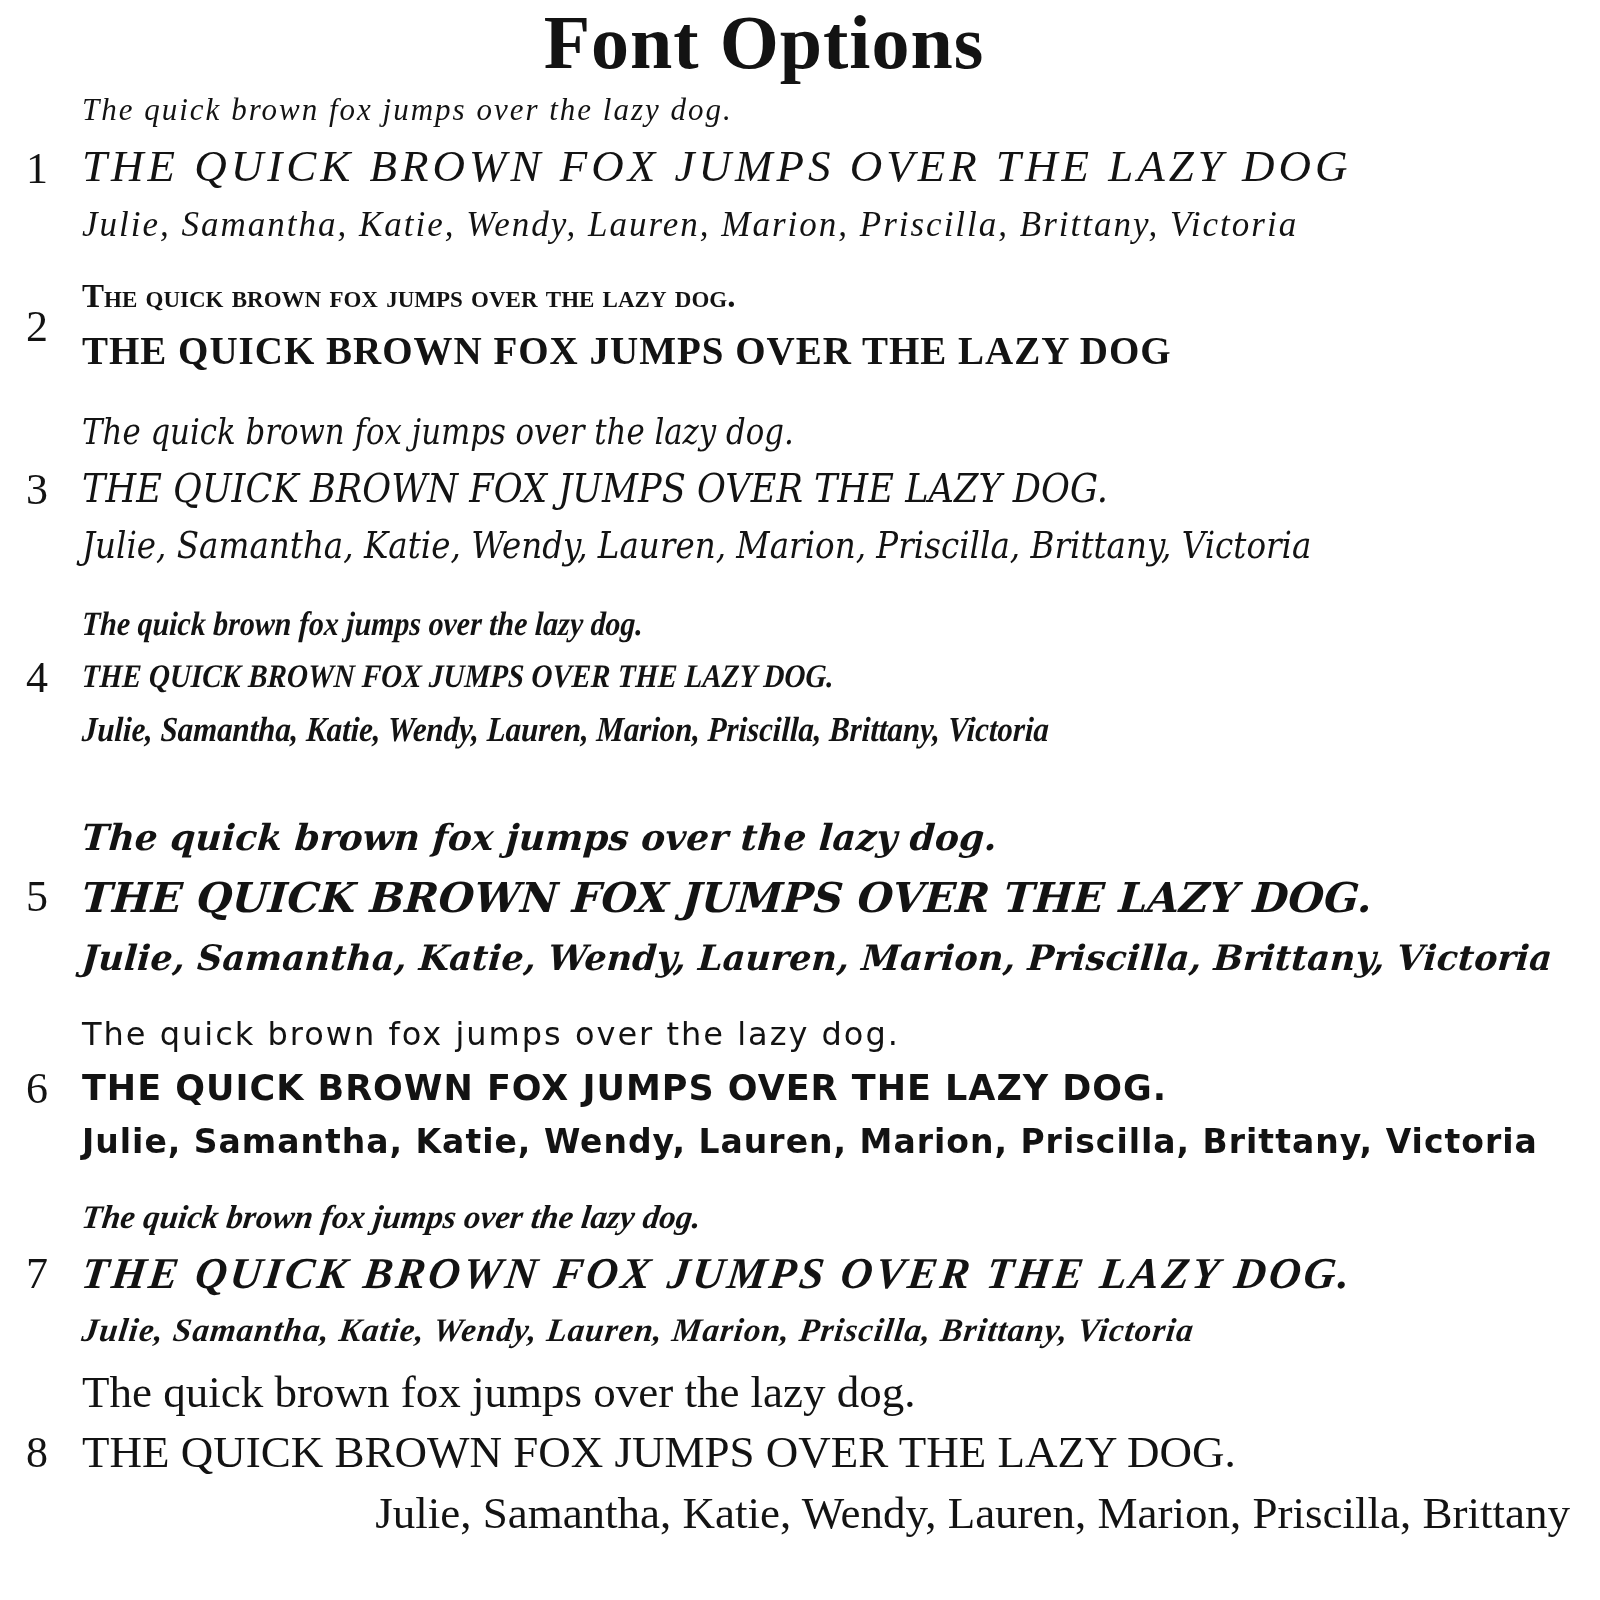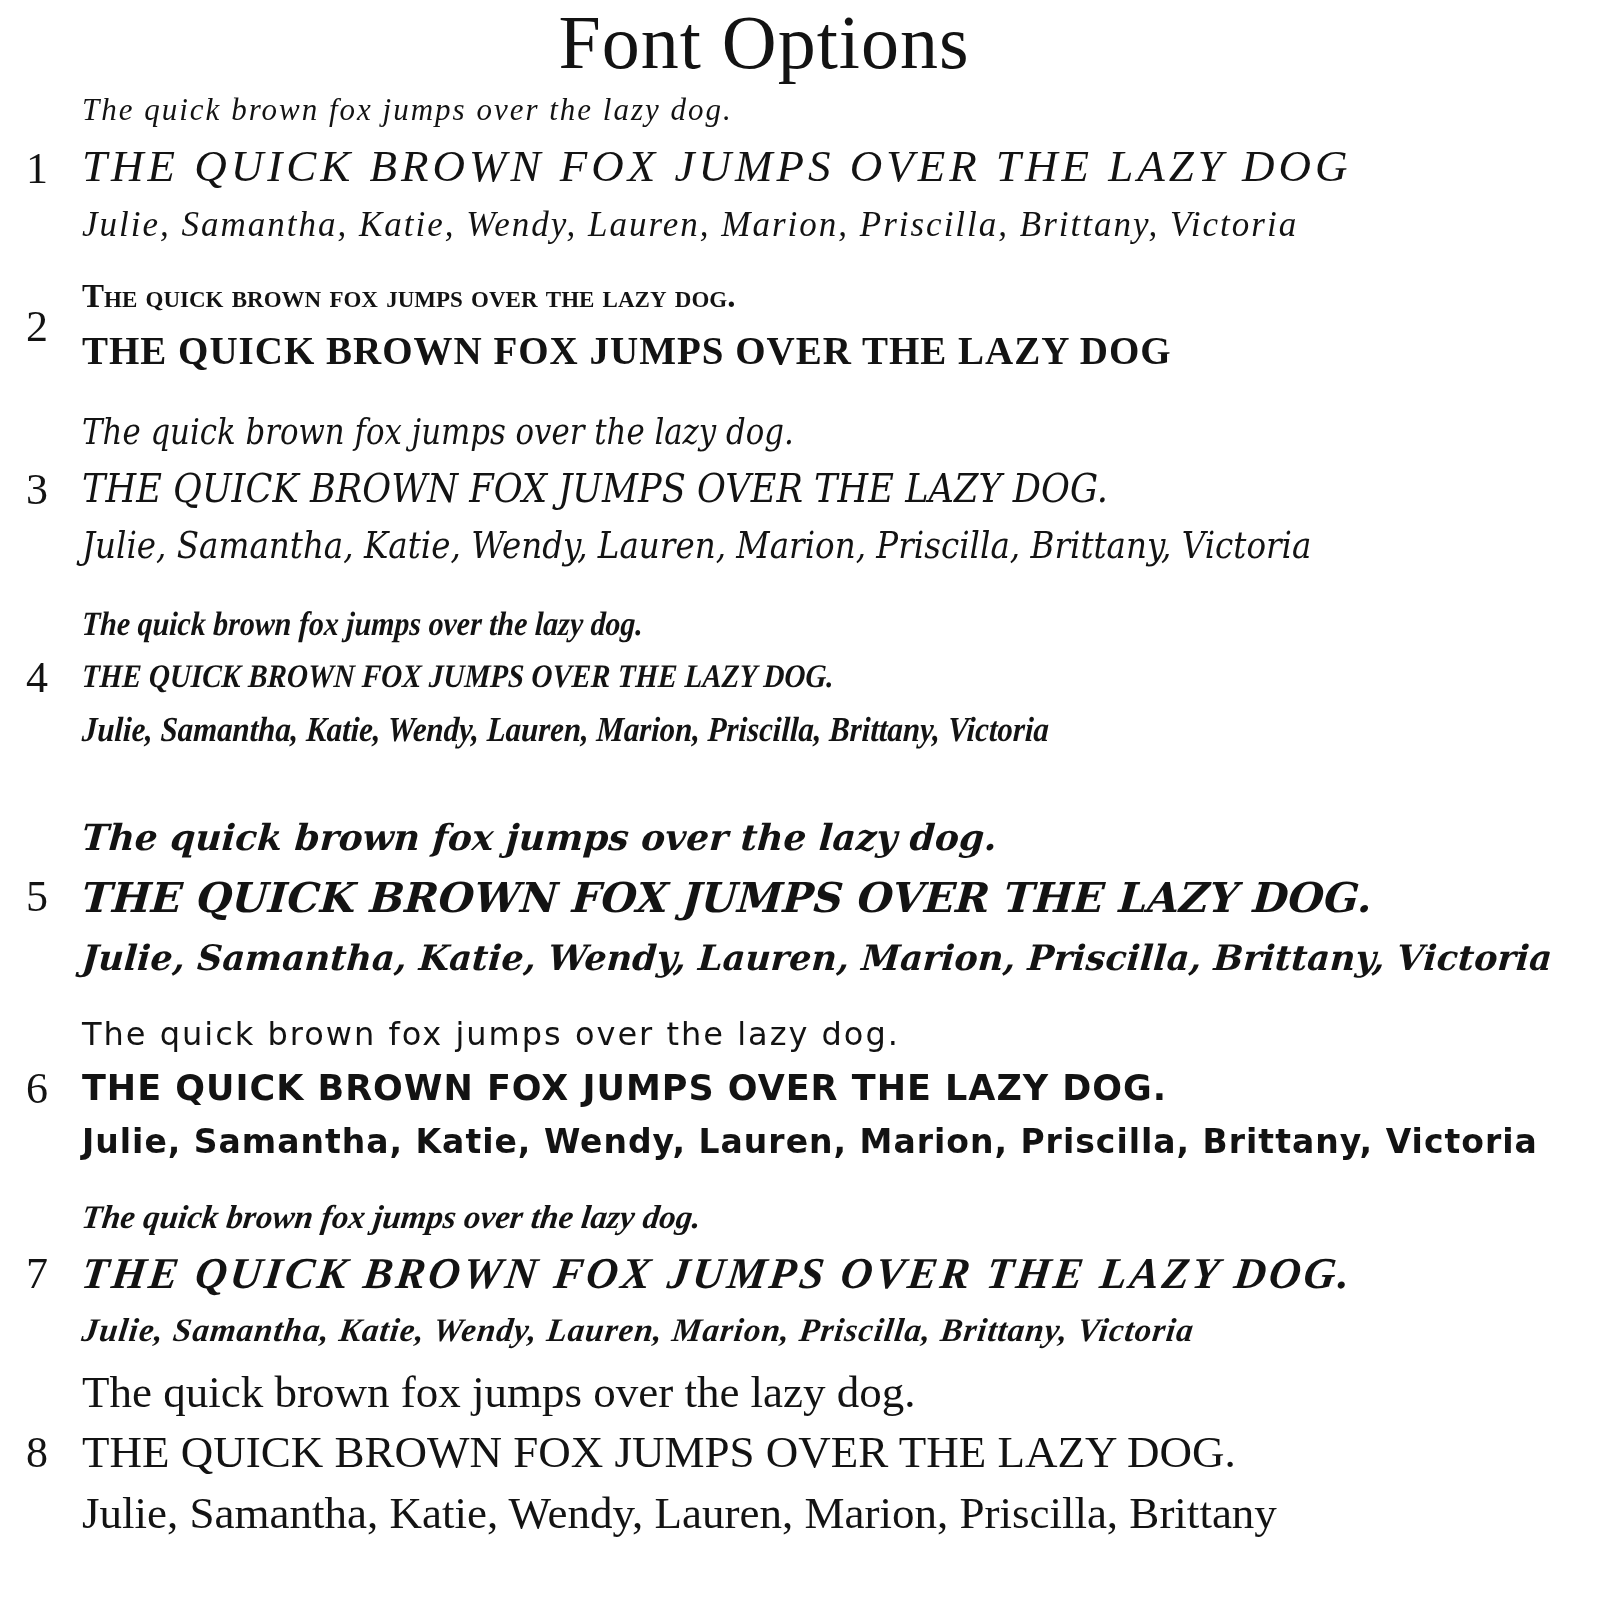--- a/index.html
+++ b/index.html
@@ -13,21 +13,21 @@
   .page {
     box-sizing: border-box;
     width: 1600px;
     height: 1600px;
     padding: 4px 30px 0 18px;
     color: #131313;
   }
   .title {
     text-align: center;
     font-family: "Liberation Serif", serif;
-    font-weight: 400;
+    font-weight: 700;
     font-size: 76px;
     line-height: 1.0;
     margin: 0 60px 6px 0;
     letter-spacing: 1px;
   }
   .block {
     display: flex;
     align-items: center;
     margin-bottom: 24px;
   }
@@ -84,21 +84,21 @@
   
   .f7 .line  { font-family: "Liberation Serif", serif; font-style: italic; font-weight: 700; transform: skewX(-7deg); }
   .f7 .sentence { font-size: 33px; line-height: 1.5; }
   .f7 .upper    { font-size: 44px; letter-spacing: 3px; line-height: 1.45; }
   .f7 .names    { font-size: 33px; letter-spacing: 1px; line-height: 1.5; }
 
   
   .f8 .line  { font-family: "Liberation Serif", serif; font-weight: 400; }
   .f8 .sentence { font-size: 45px; line-height: 1.35; }
   .f8 .upper    { font-size: 45px; line-height: 1.35; }
-  .f8 .names    { font-size: 45px; line-height: 1.35; }
+  .f8 .names    { font-size: 45px; line-height: 1.35; text-align: right; }
 
   
   .block.b1 { margin-bottom: 20px; }
   .block.b4 { margin-bottom: 52px; }
   .block.b7 { margin-bottom: 6px; }
   .block.b8 { margin-bottom: 0; }
 </style>
 </head>
 <body>
 

